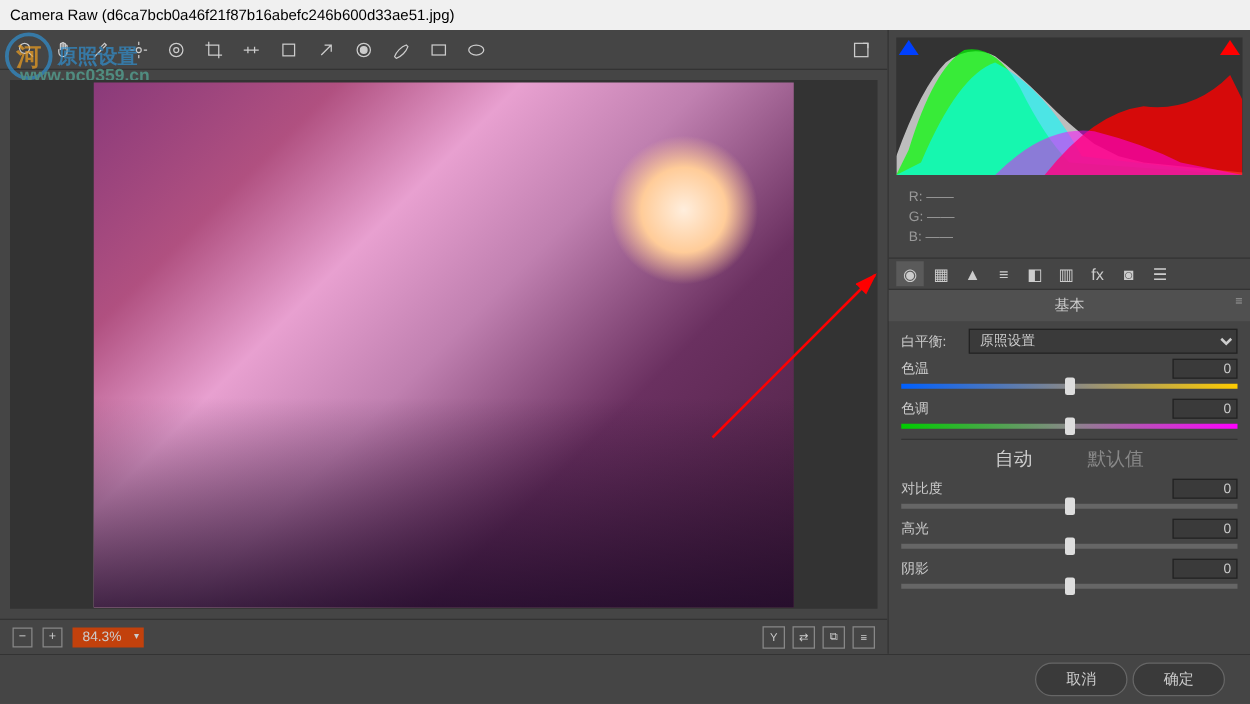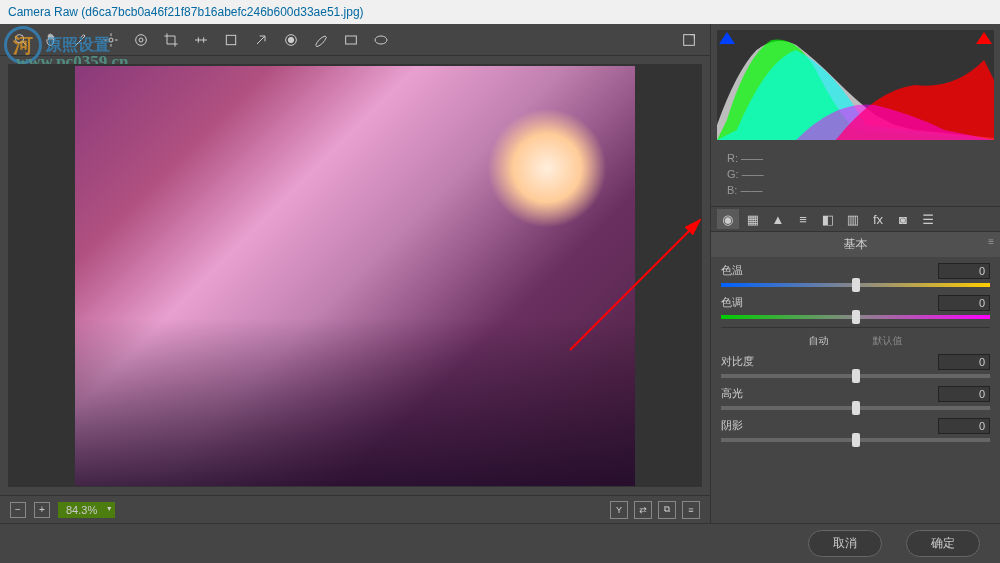--- a/index.html
+++ b/index.html
@@ -1,30 +1,30 @@
 <!DOCTYPE html>
 <html><head>
 <meta charset="utf-8">
 <style>
 * { margin:0; padding:0; box-sizing:border-box; }
 body { width:1000px; height:563px; background:#535353; font-family:"Microsoft YaHei",Arial,sans-serif; font-size:11px; color:#ccc; overflow:hidden; position:relative; }
-.titlebar { height:24px; background:#f0f0f0; color:#0369a1; padding:4px 8px; font-size:12px; display:flex; align-items:center; }
+.titlebar { height:24px; background:#f0f0f0; color:#000000; padding:4px 8px; font-size:12px; display:flex; align-items:center; }
 .main { display:flex; height:calc(100% - 24px - 40px); }
 .left-pane { flex:1; display:flex; flex-direction:column; background:#454545; }
 .toolbar { height:32px; background:#454545; display:flex; align-items:center; padding:0 10px; gap:8px; border-bottom:1px solid #333; }
 .toolbar .tool { width:22px; height:22px; display:flex; align-items:center; justify-content:center; color:#ccc; cursor:pointer; }
 .toolbar .tool svg { width:16px; height:16px; stroke:#ccc; fill:none; stroke-width:1.5; }
 .toolbar .spacer { flex:1; }
 .canvas-area { flex:1; display:flex; align-items:center; justify-content:center; background:#333; margin:8px; position:relative; }
 .canvas-placeholder { width:560px; height:420px; background:linear-gradient(135deg,#8a3a7a 0%,#b05080 20%,#e8a0d0 35%,#c080b0 50%,#6a3060 70%,#4a2040 100%); position:relative; overflow:hidden; }
 .canvas-placeholder::before { content:""; position:absolute; top:10%; right:5%; width:120px; height:120px; background:radial-gradient(circle,#ffeedd 0%,#ffcc99 40%,transparent 70%); border-radius:50%; }
 .canvas-placeholder::after { content:""; position:absolute; bottom:0; left:0; right:0; height:40%; background:linear-gradient(to top,rgba(30,10,40,0.8),transparent); }
 .bottom-bar { height:28px; background:#454545; display:flex; align-items:center; padding:0 10px; gap:8px; border-top:1px solid #333; }
 .bottom-bar .zoom-btn { width:16px; height:16px; border:1px solid #888; display:flex; align-items:center; justify-content:center; font-size:10px; cursor:pointer; }
-.bottom-bar .zoom-level { background:#4d7c0f; padding:2px 18px 2px 8px; font-size:11px; position:relative; }
+.bottom-bar .zoom-level { background:#c2410c; padding:2px 18px 2px 8px; font-size:11px; position:relative; }
 .bottom-bar .zoom-level::after { content:"▾"; position:absolute; right:4px; font-size:8px; }
 .bottom-bar .right-icons { margin-left:auto; display:flex; gap:6px; }
 .bottom-bar .right-icons .icon { width:18px; height:18px; border:1px solid #888; display:flex; align-items:center; justify-content:center; font-size:9px; }
 
 .right-pane { width:290px; background:#454545; display:flex; flex-direction:column; border-left:1px solid #333; }
 .histogram { height:110px; background:#333; margin:6px; position:relative; overflow:hidden; }
 .histo-tri-left { position:absolute; top:2px; left:2px; width:0; height:0; border-left:8px solid transparent; border-right:8px solid transparent; border-bottom:12px solid #0040ff; }
 .histo-tri-right { position:absolute; top:2px; right:2px; width:0; height:0; border-left:8px solid transparent; border-right:8px solid transparent; border-bottom:12px solid #ff0000; }
 .histo-svg { width:100%; height:100%; }
 .rgb-readout { padding:4px 16px 8px; font-size:11px; color:#999; line-height:16px; }
@@ -37,34 +37,34 @@
 .control-row { display:flex; align-items:center; margin-bottom:4px; gap:6px; }
 .control-row .label { width:48px; font-size:11px; }
 .control-row select { flex:1; background:#3a3a3a; border:1px solid #222; color:#ccc; font-size:11px; padding:2px 4px; }
 .slider { flex:1; height:4px; position:relative; margin:4px 0 8px; }
 .slider .track { height:4px; width:100%; position:absolute; top:0; }
 .slider .thumb { width:8px; height:14px; background:#ddd; position:absolute; top:-5px; left:50%; transform:translateX(-50%); border-radius:2px; }
 .slider.temp .track { background:linear-gradient(to right,#0060ff,#888,#ffcc00); }
 .slider.tint .track { background:linear-gradient(to right,#00cc00,#888,#ff00ff); }
 .slider.plain .track { background:#666; }
 .divider { height:1px; background:#333; margin:6px 0; }
-.auto-row { display:flex; justify-content:center; gap:44px; font-size:10px; margin-bottom:6px; }
+.auto-row { display:flex; justify-content:center; gap:44px; font-size:15px; margin-bottom:6px; }
 .auto-row span { cursor:pointer; }
 .auto-row .default { color:#888; }
 .slider-group { margin-bottom:2px; }
 .slider-group .head { display:flex; justify-content:space-between; font-size:11px; margin-bottom:2px; }
 .slider-group .head .val { width:52px; background:#3a3a3a; border:1px solid #222; text-align:right; padding:1px 4px; }
 
-.footer { height:40px; background:#454545; display:flex; align-items:center; justify-content:flex-end; padding:0 20px; gap:24px; border-top:1px solid #333; }
+.footer { height:40px; background:#454545; display:flex; align-items:center; justify-content:flex-end; padding:0 20px; gap:4px; border-top:1px solid #333; }
 .footer button { background:#3a3a3a; border:1px solid #666; color:#ccc; padding:4px 24px; border-radius:14px; font-size:12px; cursor:pointer; }
 
 .arrow { position:absolute; left:560px; top:200px; pointer-events:none; }
 .watermark { position:absolute; top:26px; left:4px; color:#3090d0; font-size:16px; font-weight:bold; opacity:0.7; pointer-events:none; display:flex; align-items:center; gap:4px; }
 .watermark .logo { width:38px; height:38px; border-radius:50%; border:3px solid #3090d0; display:flex; align-items:center; justify-content:center; font-size:20px; color:#f0a020; }
-.watermark .url { position:absolute; top:26px; left:12px; font-size:17px; color:#5a9;font-family:Liberation Serif, serif; }
+.watermark .url { position:absolute; top:26px; left:12px; font-size:14px; color:#5a9; }
 </style>
 </head>
 <body>
 
 <div class="titlebar">
   <span>Camera Raw  (d6ca7bcb0a46f21f87b16abefc246b600d33ae51.jpg)</span>
 </div>
 
 <div class="watermark">
   <span class="logo">河</span>
@@ -194,20 +194,24 @@
       <div class="tab">▥</div>
       <div class="tab">fx</div>
       <div class="tab">◙</div>
       <div class="tab">☰</div>
     </div>
     <div class="panel-title">
       <span>基本</span>
       <span class="menu-icon">≡</span>
     </div>
     <div class="controls">
+      <div class="control-row">
+        <span class="label">白平衡:</span>
+        <select><option>原照设置</option></select>
+      </div>
       <div class="slider-group">
         <div class="head">
             <span>色温</span>
             <span class="val">0</span>
           </div>
         <div class="slider temp">
             <div class="track"></div>
             <div class="thumb"></div>
           </div>
       </div>

